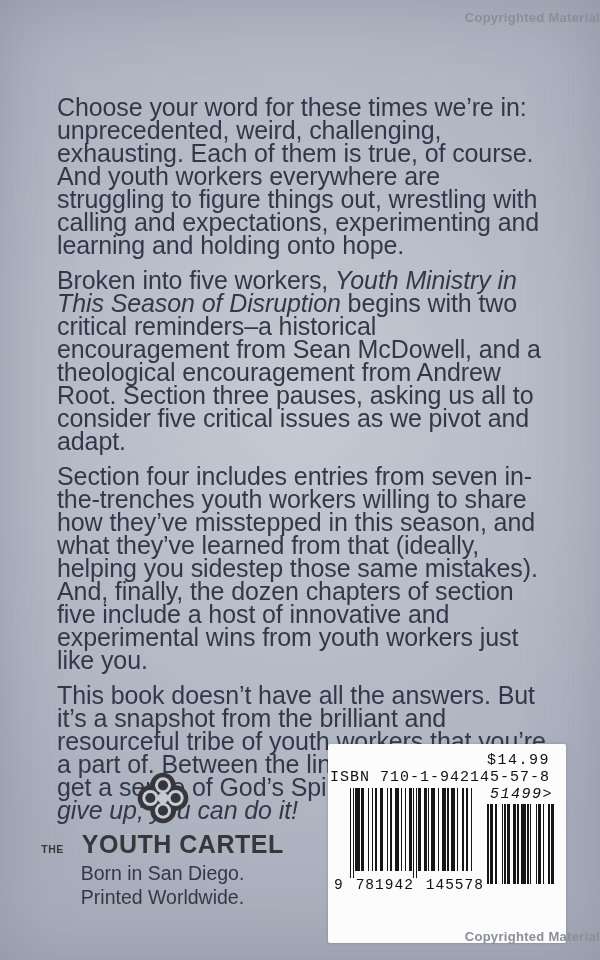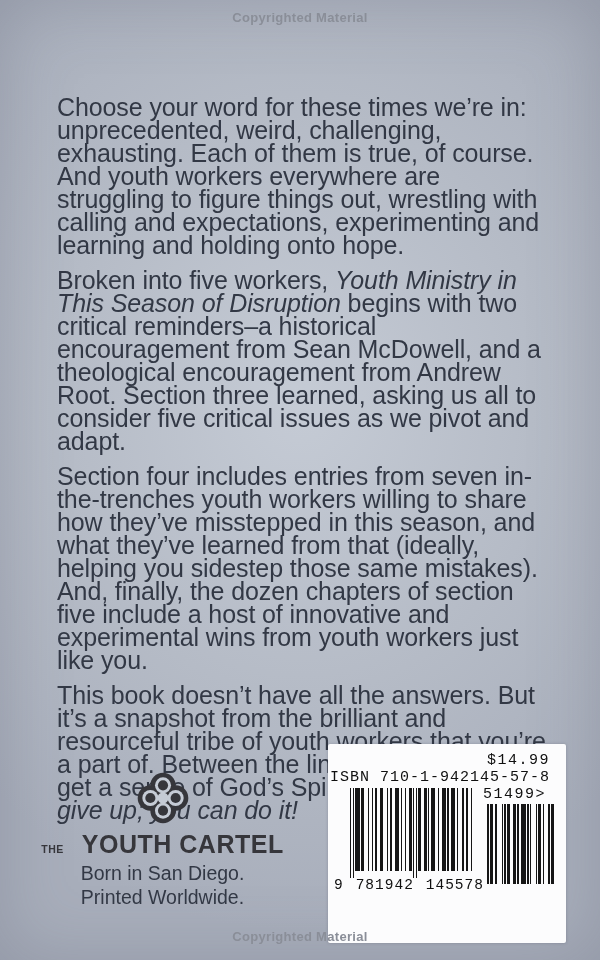--- a/index.html
+++ b/index.html
@@ -18,21 +18,21 @@
     font-family:"Liberation Sans",sans-serif;
     background:#9ea4b1;
   }
   .cover{
     position:absolute;inset:0;
     background:radial-gradient(ellipse 75% 55% at 50% 42%,
       var(--cover-light) 0%, var(--cover-mid) 55%, var(--cover-dark) 100%);
     box-shadow:inset 0 0 70px rgba(88,94,112,.28);
   }
   .watermark{
-    position:absolute;left:0;width:100%;text-align:center;
+    position:absolute;left:0;width:100%;text-align:right;
     color:var(--watermark);font-size:13px;font-weight:700;letter-spacing:.3px;
   }
   .watermark.top{top:10px;}
   .watermark.bottom{top:929px;}
   .blurb{
     position:absolute;left:57px;top:96px;width:496px;
     color:var(--ink);font-size:25px;line-height:23px;letter-spacing:-.1px;
   }
   .blurb p{margin:0 0 12px 0;}
   .publisher{
@@ -49,40 +49,40 @@
   .tagline{font-size:19.5px;line-height:23.5px;color:var(--ink);margin-top:3px;}
   .barcode-panel{
     position:absolute;left:328px;top:744px;width:238px;height:199px;
     background:var(--panel);border-radius:2px;
     box-shadow:0 0 3px rgba(40,45,60,.25);
     font-family:"Liberation Mono","DejaVu Sans Mono",monospace;
     color:#101010;
   }
   .bc-price{position:absolute;top:8px;right:16px;font-size:15px;letter-spacing:1.5px;}
   .bc-isbn{position:absolute;top:25px;right:16px;font-size:15px;letter-spacing:1px;}
-  .bc-addon-readout{position:absolute;top:42px;right:20px;font-size:15px;letter-spacing:1.5px;}
+  .bc-addon-readout{position:absolute;top:42px;right:13px;font-size:15px;letter-spacing:1.5px;font-style:italic;}
   .bc-main{position:absolute;left:22px;top:44px;width:126px;height:90px;}
   .bc-addon{position:absolute;right:12px;top:60px;width:68px;height:80px;}
   .bc-digits{
     position:absolute;left:6px;top:133px;width:150px;
     display:flex;justify-content:space-between;
     font-size:14.5px;letter-spacing:1px;
   }
   svg.bars{display:block;width:100%;height:100%;}
 </style>
 </head>
 <body>
 
 <div class="cover">
 
   <div class="watermark top">Copyrighted Material</div>
 
   <div class="blurb">
       <p><span>Choose your word for these times we’re in: unprecedented, weird, challenging, exhausting. Each of them is true, of course. And youth workers everywhere are struggling to figure things out, wrestling with calling and expectations, experimenting and learning and holding onto hope.</span></p>
-      <p><span>Broken into five workers, </span><i>Youth Ministry in This Season of Disruption</i><span> begins with two critical reminders–a historical encouragement from Sean McDowell, and a theological encouragement from Andrew Root. Section three learned, asking us all to consider five critical issues as we pivot and adapt.</span></p>
+      <p><span>Broken into five workers, </span><i>Youth Ministry in This Season of Disruption</i><span> begins with two critical reminders–a historical encouragement from Sean McDowell, and a theological encouragement from Andrew Root. Section three pauses, asking us all to consider five critical issues as we pivot and adapt.</span></p>
       <p><span>Section four includes entries from seven in-the-trenches youth workers willing to share how they’ve misstepped in this season, and what they’ve learned from that (ideally, helping you sidestep those same mistakes). And, finally, the dozen chapters of section five include a host of innovative and experimental wins from youth workers just like you.</span></p>
       <p><span>This book doesn’t have all the answers. But it’s a snapshot from the brilliant and resourceful tribe of youth workers that you’re a part of. Between the lines, we hope you’ll get a sense of God’s Spirit whispering: </span><i>Don’t give up; you can do it!</i></p>
     </div>
 
   <div class="publisher">
     <svg class="mark" width="54" height="54" viewBox="0 0 64 64" aria-hidden="true">
       <g fill="var(--logo)">
         <circle cx="32" cy="17" r="15"></circle>
         <circle cx="17" cy="32" r="15"></circle>
         <circle cx="47" cy="32" r="15"></circle>

